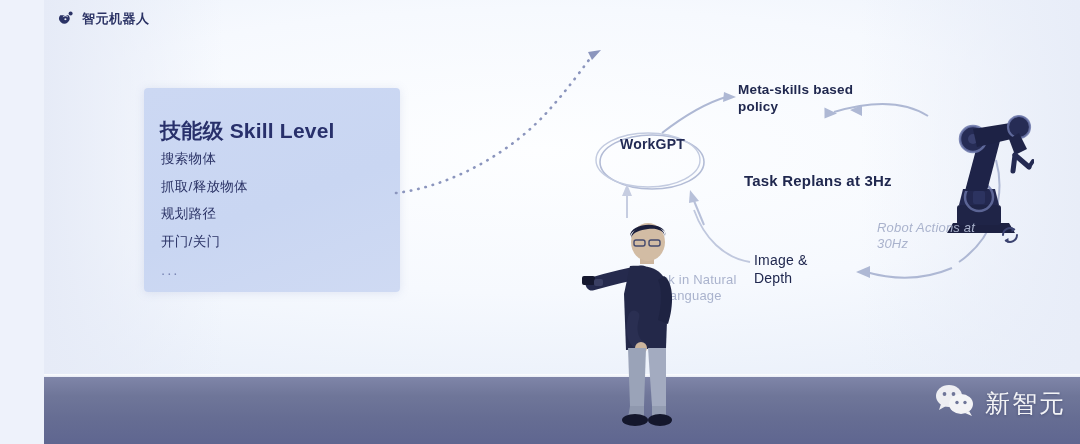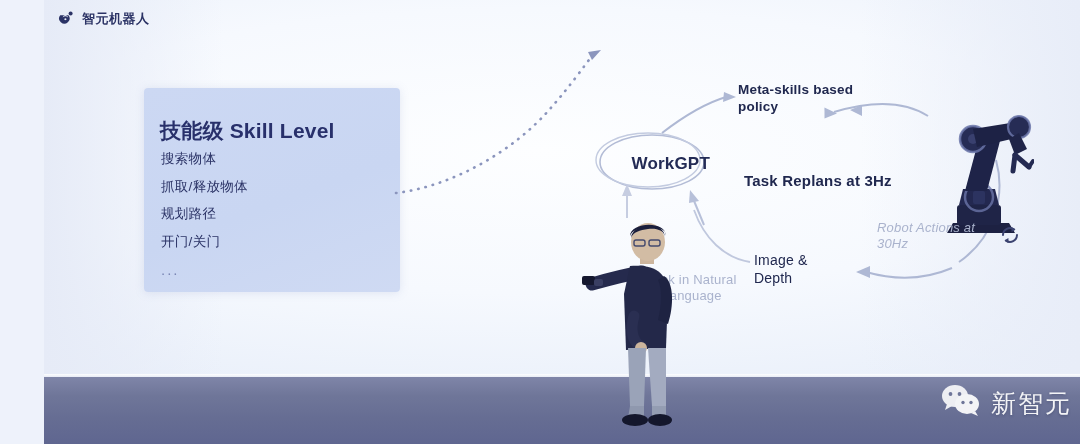--- a/index.html
+++ b/index.html
@@ -73,35 +73,35 @@
     text-shadow:0 0 3px rgba(255,255,255,.55);
   }
 
   
   .diagram{position:absolute;left:0;top:0;width:1080px;height:377px;}
 
   
   .dlabel{position:absolute;color:#20284f;font-size:13.5px;line-height:1.25;letter-spacing:.2px;}
   .dlabel.muted{color:#aab3cd;}
   .lbl-meta{left:694px;top:82px;width:130px;font-weight:bold;}
-  .lbl-workgpt{left:576px;top:153px;width:90px;text-align:right;font-weight:700;font-size:17px;color:#232b55;}
+  .lbl-workgpt{left:576px;top:136px;width:90px;text-align:left;font-weight:700;font-size:14px;color:#232b55;}
   .lbl-replans{left:700px;top:172px;font-size:15px;font-weight:600;}
   .lbl-robot{left:833px;top:220px;width:120px;font-size:13px;font-style:italic;}
   .lbl-imgdepth{left:710px;top:252px;width:90px;font-size:14px;font-weight:500;}
   .lbl-task{left:583px;top:272px;width:130px;font-size:13px;text-align:center;}
 
   
   .robot{position:absolute;left:885px;top:105px;width:105px;height:130px;}
 
   
   .presenter{position:absolute;left:520px;top:220px;width:140px;height:215px;}
 
   
   .watermark{
-    position:absolute;right:8px;bottom:22px;display:flex;align-items:center;gap:8px;
+    position:absolute;right:14px;bottom:22px;display:flex;align-items:center;gap:8px;
     opacity:.92;
   }
   .wm-text{
     font-size:25px;color:#ffffff;font-weight:500;letter-spacing:2px;
     text-shadow:0 1px 3px rgba(40,46,80,.45);
   }
 </style>
 </head>
 <body>
 

